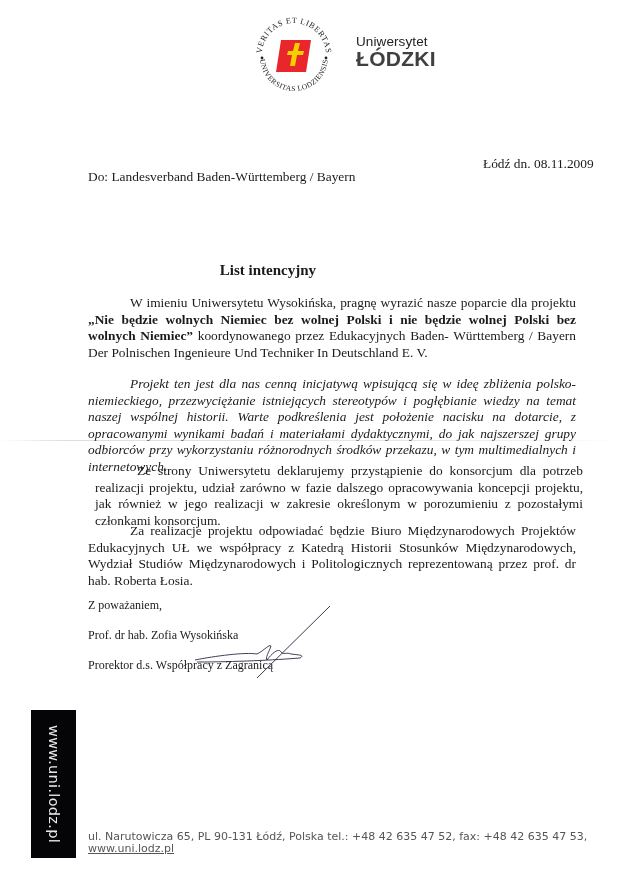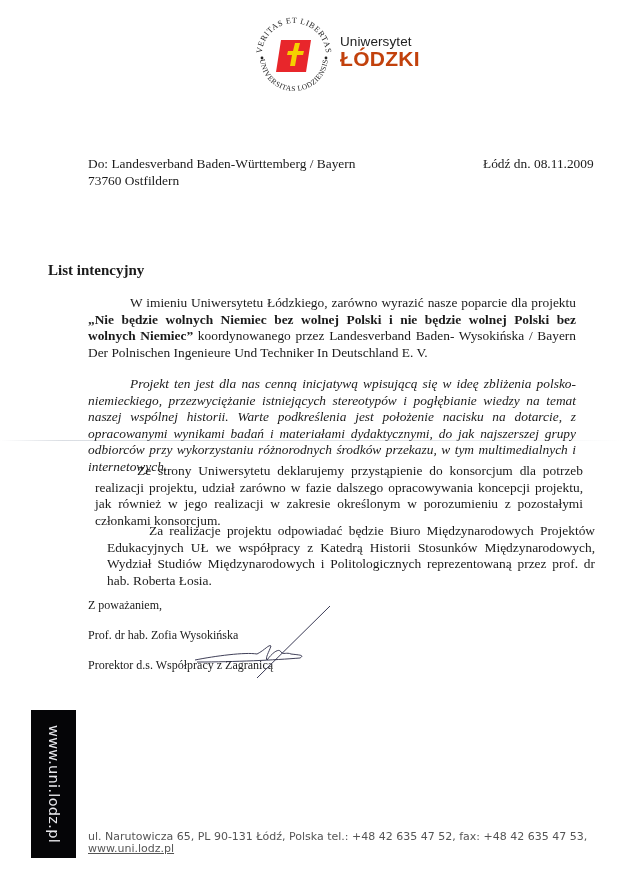--- a/index.html
+++ b/index.html
@@ -2,39 +2,39 @@
 <html><head>
 <meta charset="utf-8">
 <style>
   html, body { margin: 0; padding: 0; }
   body { width: 624px; height: 895px; background: #ffffff; position: relative; overflow: hidden;
          font-family: "Liberation Serif", "DejaVu Serif", serif; color: #1a1a1a; }
   .abs { position: absolute; }
 
   
   #logo-seal { left: 251px; top: 12px; width: 86px; height: 86px; }
-  #logo-wordmark { left: 340px; top: 34px; width: 90px; }
+  #logo-wordmark { left: 356px; top: 34px; width: 90px; }
   .wm-small { font-family: "Liberation Sans", "DejaVu Sans", sans-serif; font-size: 13.5px; color: #222; letter-spacing: 0.1px; }
-  .wm-big { font-family: "Liberation Sans", "DejaVu Sans", sans-serif; font-size: 21px; font-weight: bold; color: #c2410c; margin-top: -2px; letter-spacing: 0.3px; }
+  .wm-big { font-family: "Liberation Sans", "DejaVu Sans", sans-serif; font-size: 21px; font-weight: bold; color: #404040; margin-top: -2px; letter-spacing: 0.3px; }
 
   
-  .addr { left: 88px; top: 155px; font-size: 13.4px; line-height: 17.2px; }
+  .addr { left: 88px; top: 168px; font-size: 13.4px; line-height: 17.2px; }
   .addr div { white-space: nowrap; }
   .date { left: 483px; top: 156px; font-size: 13.4px; white-space: nowrap; }
 
   
-  .title { left: 0; width: 504px; top: 262px; font-size: 15px; font-weight: bold; padding-left: 48px; box-sizing: border-box; }
+  .title { left: 0; width: 504px; top: 262px; text-align: center; font-size: 15px; font-weight: bold; padding-left: 32px; box-sizing: border-box; }
 
   
   .para { left: 88px; width: 488px; font-size: 13.4px; line-height: 16.6px; text-align: justify; }
   .para .indent { display: inline-block; width: 42px; }
   #p1 { top: 295px; }
   #p2 { top: 376px; font-style: italic; }
   #p3 { top: 463px; margin-left: 7px; }
-  #p4 { top: 523px; margin-left: 19px; }
+  #p4 { top: 523px; }
 
   
   .closing { left: 88px; font-size: 12px; white-space: nowrap; }
   #closing-greeting { top: 598px; }
   #closing-name { top: 628px; }
   #closing-role { top: 658px; }
 
   
   #scan-line { left: 0; top: 440px; width: 624px; height: 1px; background: linear-gradient(90deg, rgba(150,160,175,0.0), rgba(150,160,175,0.35) 10%, rgba(150,160,175,0.25) 70%, rgba(150,160,175,0.0)); }
 
@@ -72,28 +72,27 @@
   </svg>
 </div>
 
 <div id="logo-wordmark" class="abs">
   <div class="wm-small">Uniwersytet</div>
   <div class="wm-big">ŁÓDZKI</div>
 </div>
 
 <div class="abs addr">
   <div>Do: Landesverband Baden-Württemberg / Bayern</div>
-  <div>73760 Ostfildern</div>
 </div>
 
 <div class="abs date">Łódź dn. 08.11.2009</div>
 
 <div class="abs title">List intencyjny</div>
 
-<div id="p1" class="abs para"><span class="indent"></span><span>W imieniu Uniwersytetu Łódzkiego, zarówno wyrazić nasze poparcie dla projektu </span><b>„Nie będzie wolnych Niemiec bez wolnej Polski i nie będzie wolnej Polski bez wolnych Niemiec”</b><span> koordynowanego przez Landesverband Baden- Wysokińska / Bayern Der Polnischen Ingenieure Und Techniker In Deutschland  E. V.</span></div>
+<div id="p1" class="abs para"><span class="indent"></span><span>W imieniu Uniwersytetu Wysokińska, pragnę wyrazić nasze poparcie dla projektu </span><b>„Nie będzie wolnych Niemiec bez wolnej Polski i nie będzie wolnej Polski bez wolnych Niemiec”</b><span> koordynowanego przez Edukacyjnych Baden- Württemberg / Bayern Der Polnischen Ingenieure Und Techniker In Deutschland  E. V.</span></div>
 
 <div id="p2" class="abs para"><span class="indent"></span><span>Projekt ten jest dla nas cenną inicjatywą wpisującą się w ideę zbliżenia polsko-niemieckiego, przezwyciężanie istniejących stereotypów i pogłębianie wiedzy na temat naszej wspólnej historii. Warte podkreślenia jest położenie nacisku na dotarcie, z opracowanymi wynikami badań i materiałami dydaktycznymi, do jak najszerszej grupy odbiorców przy wykorzystaniu różnorodnych środków przekazu, w tym multimedialnych i internetowych.</span></div>
 
 <div id="scan-line" class="abs"></div>
 
 <div id="p3" class="abs para"><span class="indent"></span><span>Ze strony Uniwersytetu deklarujemy przystąpienie do konsorcjum dla potrzeb realizacji projektu,  udział zarówno w fazie dalszego opracowywania koncepcji projektu, jak również w jego realizacji w zakresie określonym w porozumieniu z pozostałymi członkami konsorcjum.</span></div>
 
 <div id="p4" class="abs para"><span class="indent"></span><span>Za realizacje projektu odpowiadać będzie Biuro Międzynarodowych Projektów Edukacyjnych UŁ we współpracy z Katedrą Historii Stosunków Międzynarodowych, Wydział Studiów Międzynarodowych i Politologicznych reprezentowaną przez prof. dr hab. Roberta Łosia.</span></div>
 
 <div id="closing-greeting" class="abs closing">Z poważaniem,</div>

